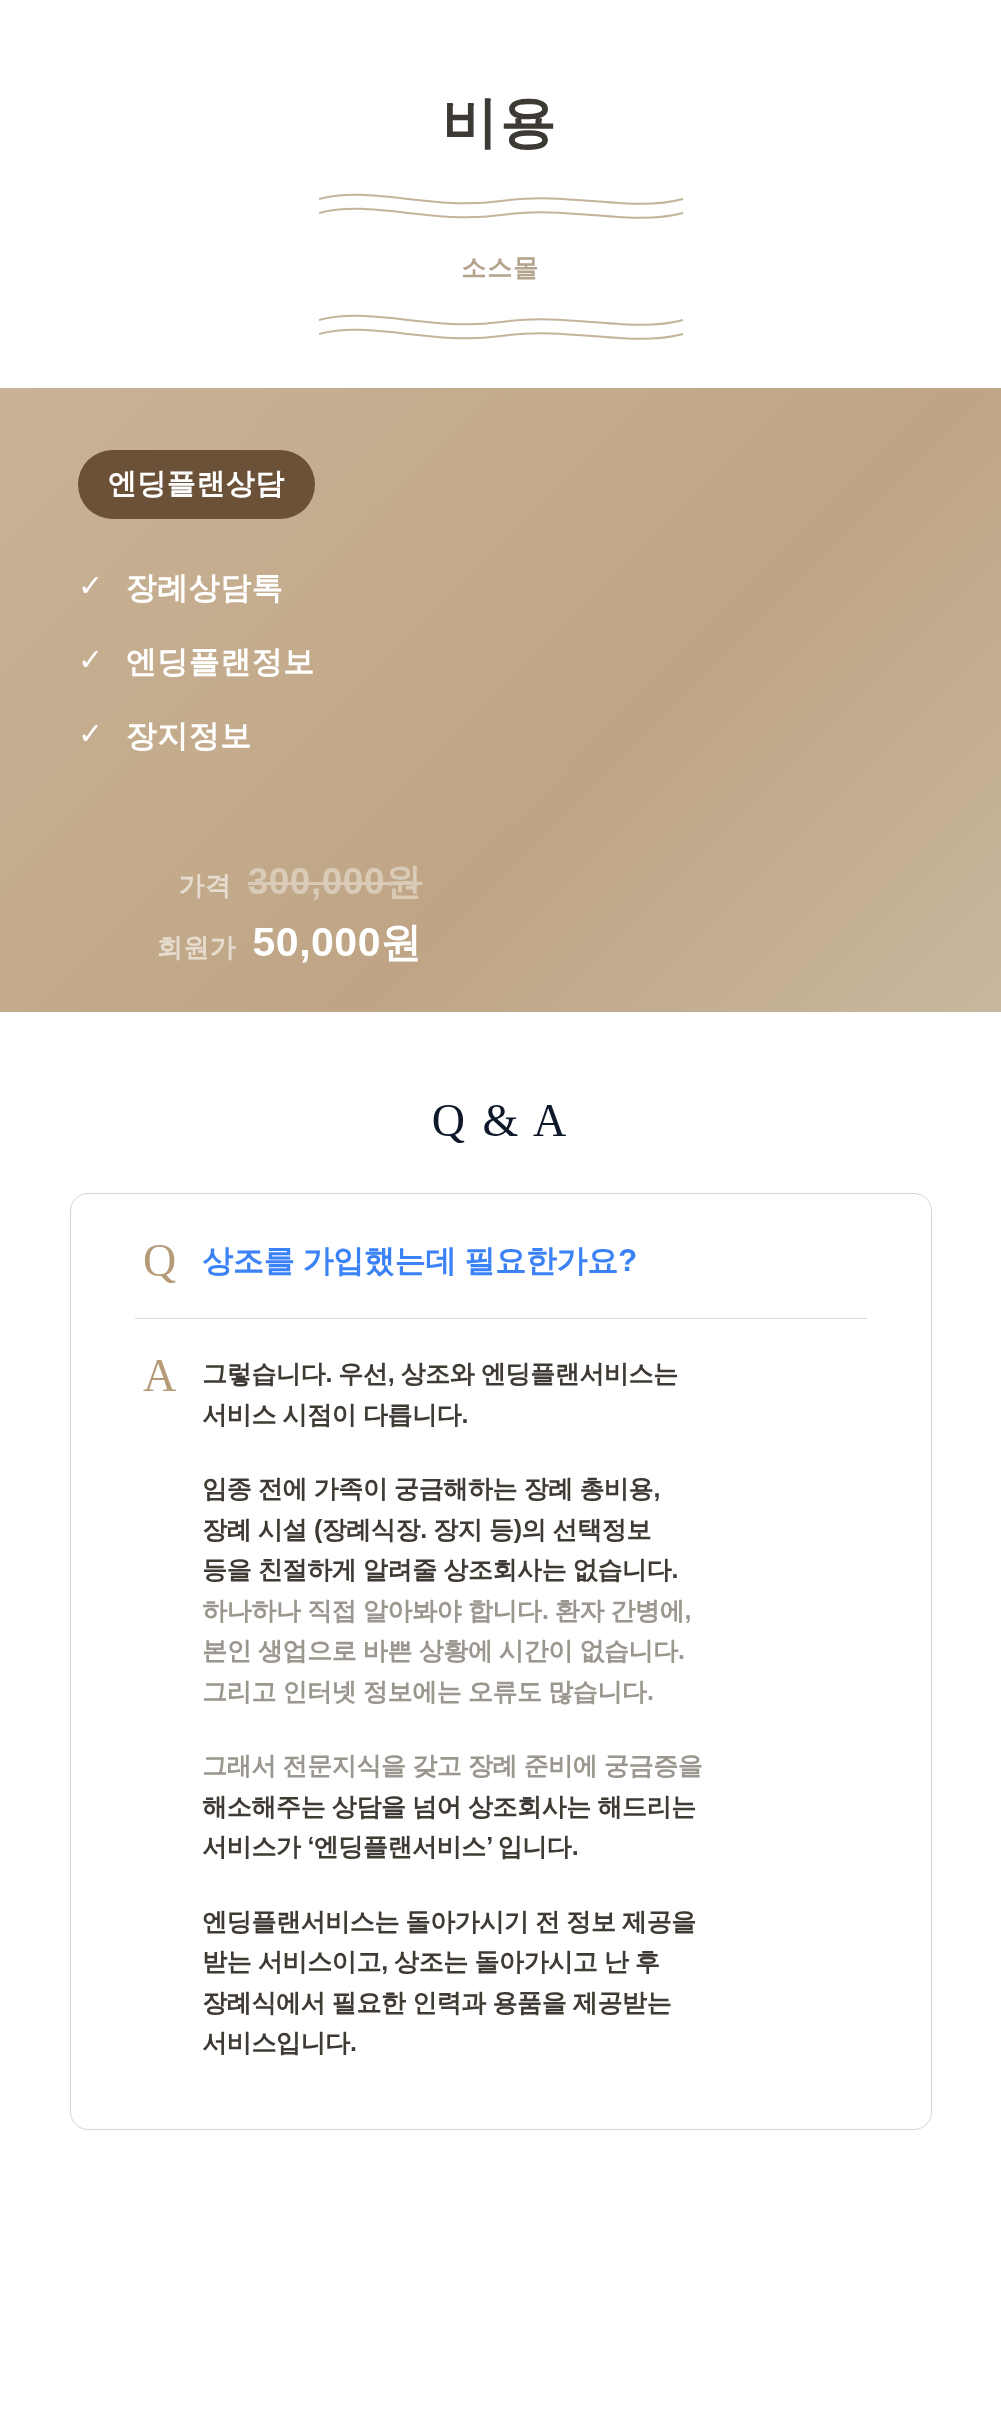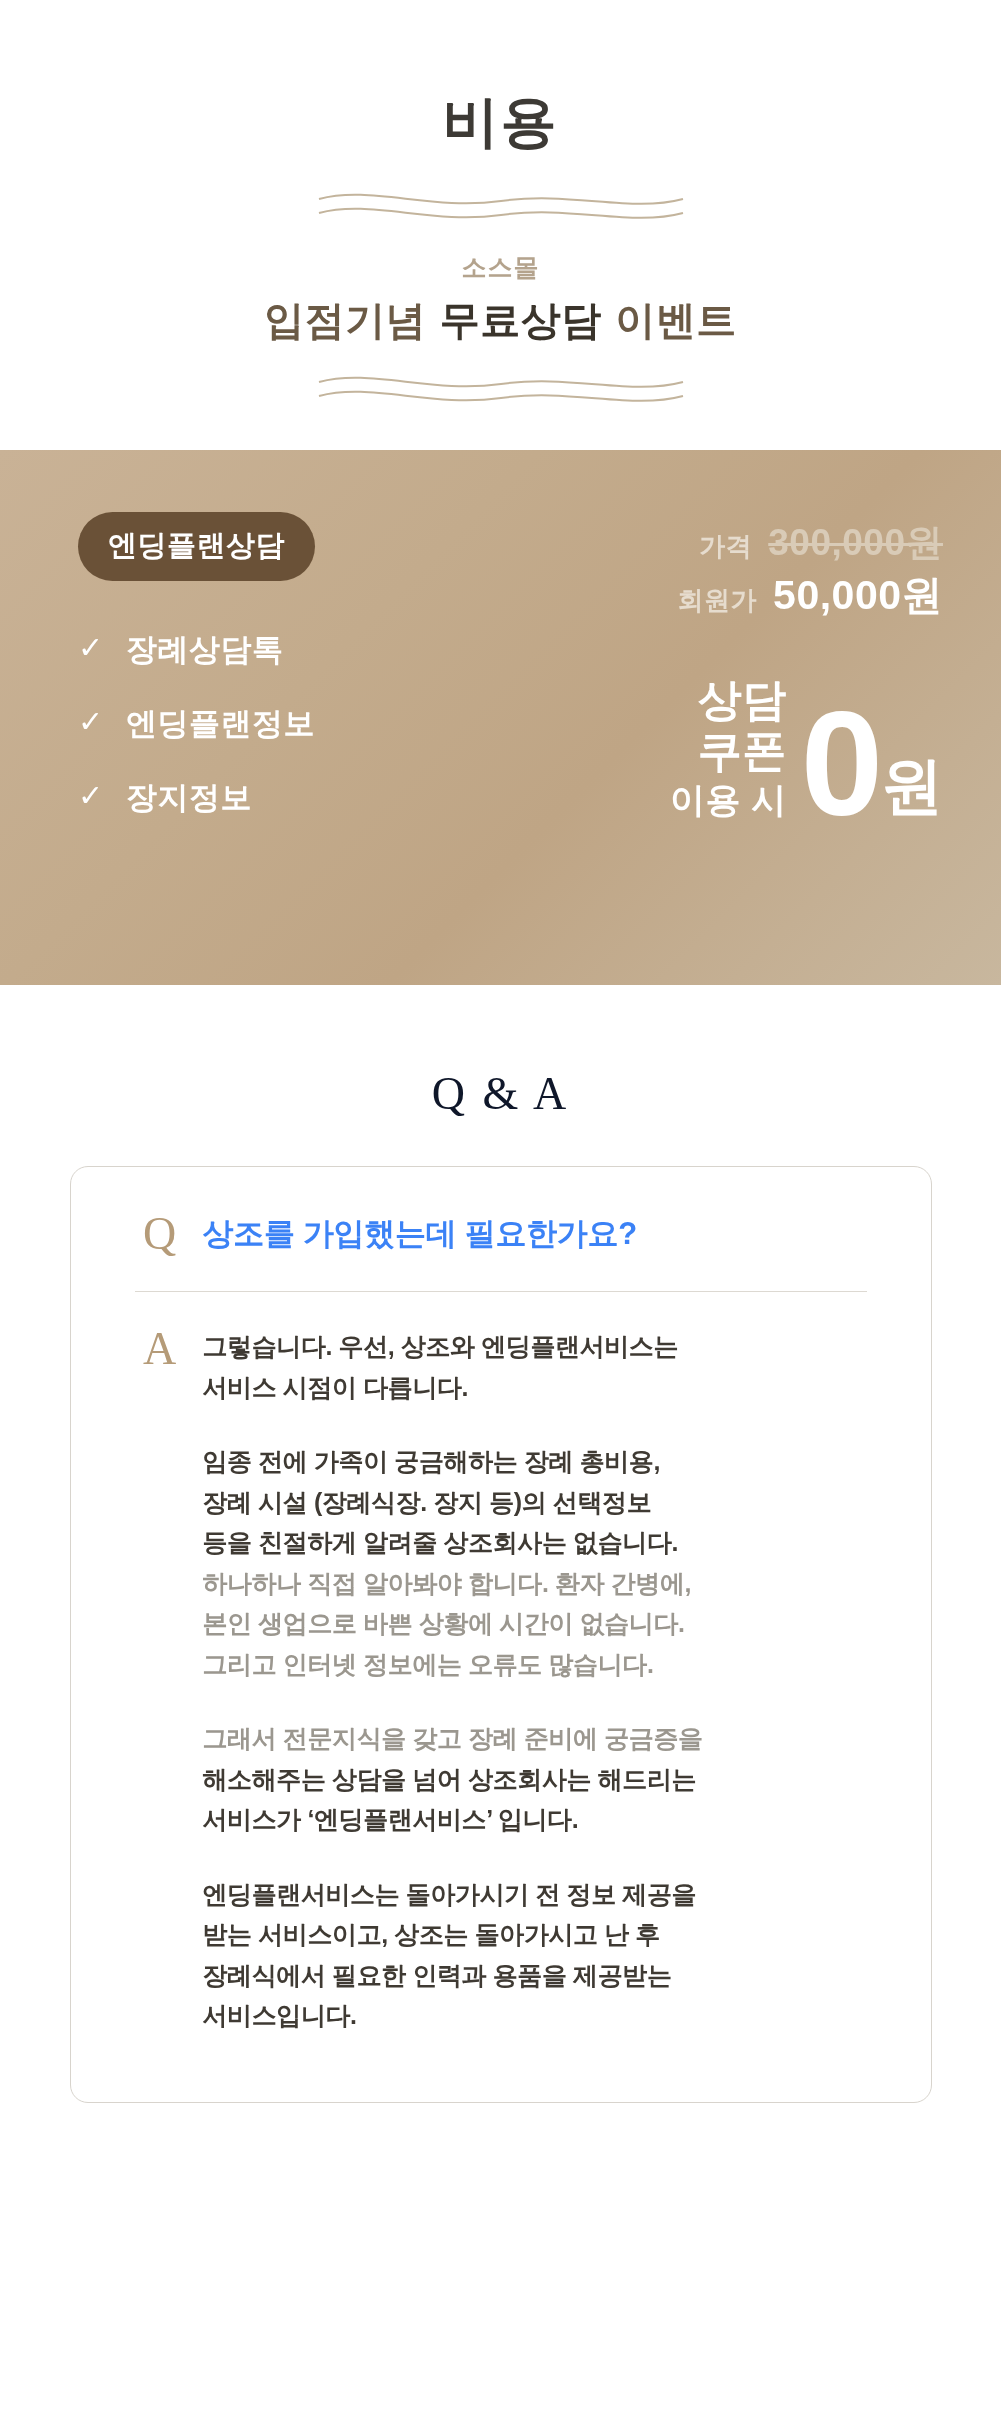--- a/index.html
+++ b/index.html
@@ -73,25 +73,26 @@
     height: 12px;
     background: #f5e63d;
     z-index: -1;
   }
   .sub-main .hl span { position: relative; z-index: 2; }
 
   
   .price-panel {
     margin-top: 44px;
     width: 100%;
-    height: 535px;
+    height: 624px;
     background: linear-gradient(135deg, #c9b296 0%, #c3ab8c 35%, #bfa585 60%, #c8b79e 100%);
     position: relative;
     overflow: hidden;
     display: flex;
+    flex-direction: column;
   }
   .price-left {
     width: 52%;
     padding: 62px 0 0 78px;
   }
   .badge {
     display: inline-block;
     background: #6a5137;
     color: #ffffff;
     font-size: 29px;
@@ -144,21 +145,21 @@
     letter-spacing: 0.5px;
   }
   .price-strike {
     font-size: 37px;
     font-weight: bold;
     color: #d9cbb7;
     text-decoration: line-through;
     text-decoration-thickness: 3px;
     letter-spacing: 0.5px;
   }
-  .price-row.member { }
+  .price-row.member { margin-top: 8px; }
   .price-member {
     font-size: 41px;
     font-weight: bold;
     color: #ffffff;
     letter-spacing: 0.5px;
   }
 
   .coupon-block {
     margin-top: 52px;
     display: flex;
@@ -284,23 +285,20 @@
 
   <div class="wave-wrap">
     <svg width="380" height="34" viewBox="0 0 380 34">
       <path d="M8,10 C60,-4 120,22 190,12 C260,2 320,24 372,10" fill="none" stroke="#c3b49c" stroke-width="2"></path>
       <path d="M8,24 C60,10 120,36 190,26 C260,16 320,38 372,24" fill="none" stroke="#c3b49c" stroke-width="2"></path>
     </svg>
   </div>
 
   <div class="subtitle-block">
     <div class="sub-small">소스몰</div>
-    <div class="sub-main">
-      <span>입점기념 </span><span class="hl"><span>무료상담</span></span><span> 이벤트</span>
-    </div>
   </div>
 
   <div class="wave-wrap bottom">
     <svg width="380" height="34" viewBox="0 0 380 34">
       <path d="M8,10 C60,-4 120,22 190,12 C260,2 320,24 372,10" fill="none" stroke="#c3b49c" stroke-width="2"></path>
       <path d="M8,24 C60,10 120,36 190,26 C260,16 320,38 372,24" fill="none" stroke="#c3b49c" stroke-width="2"></path>
     </svg>
   </div>
 </div>
 

